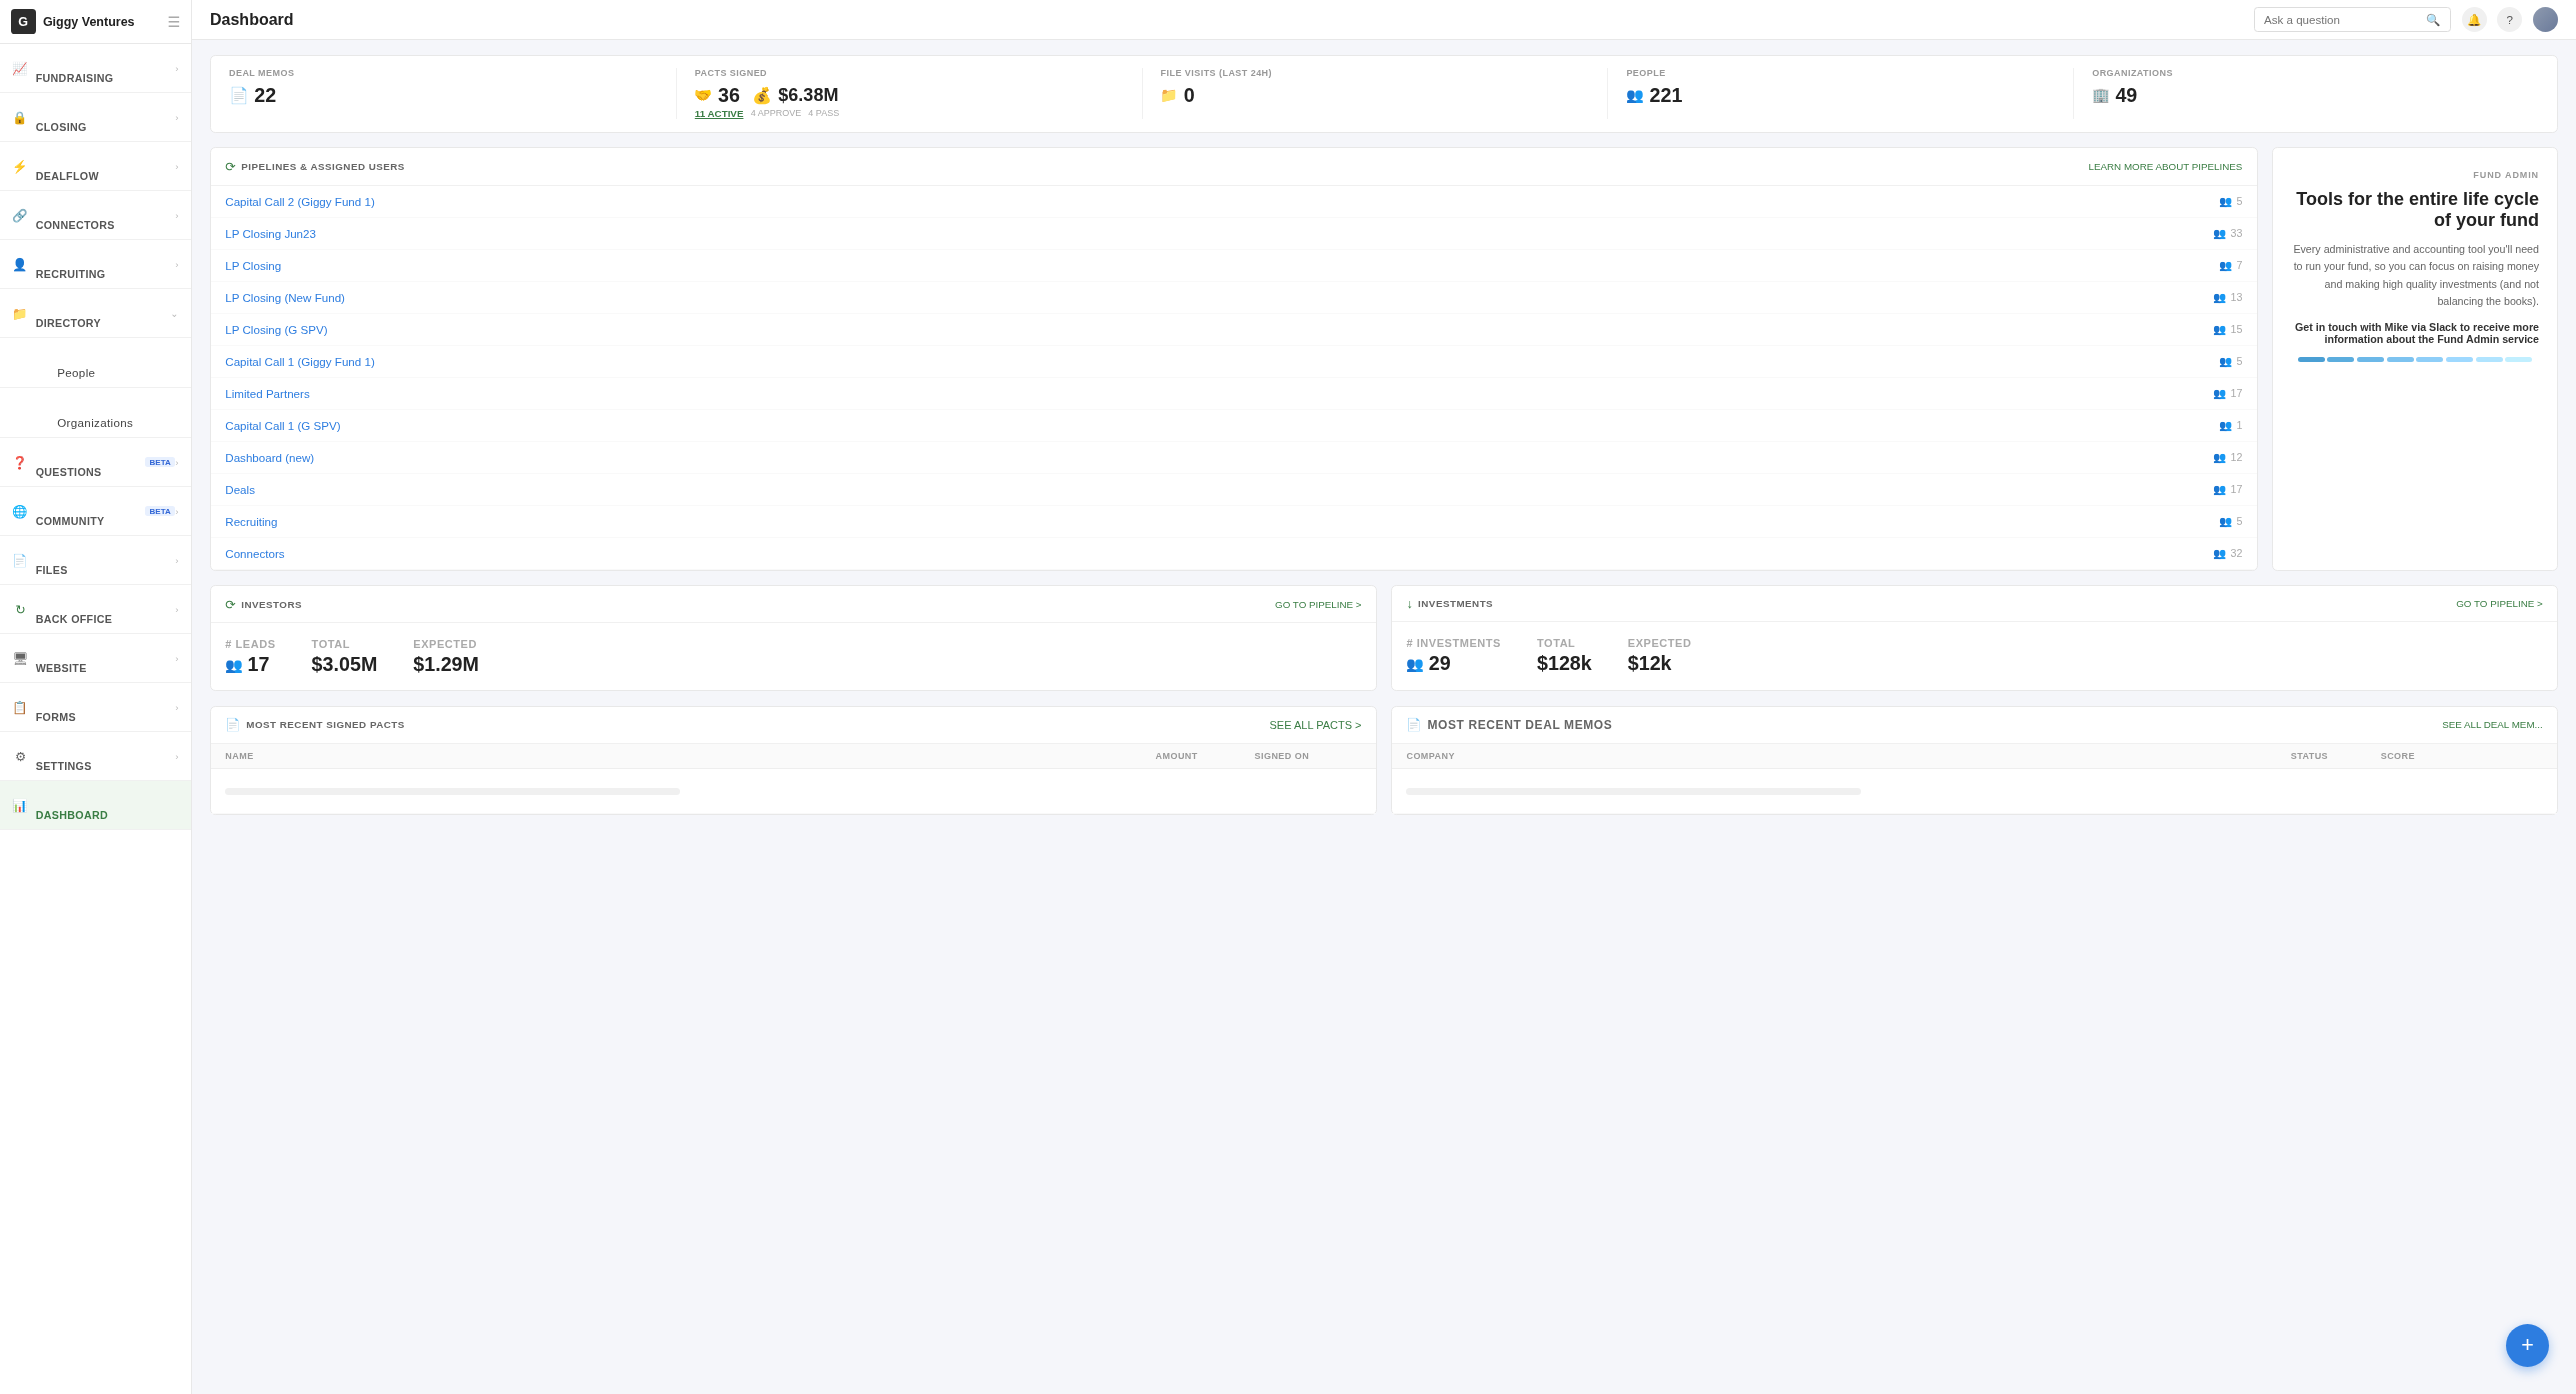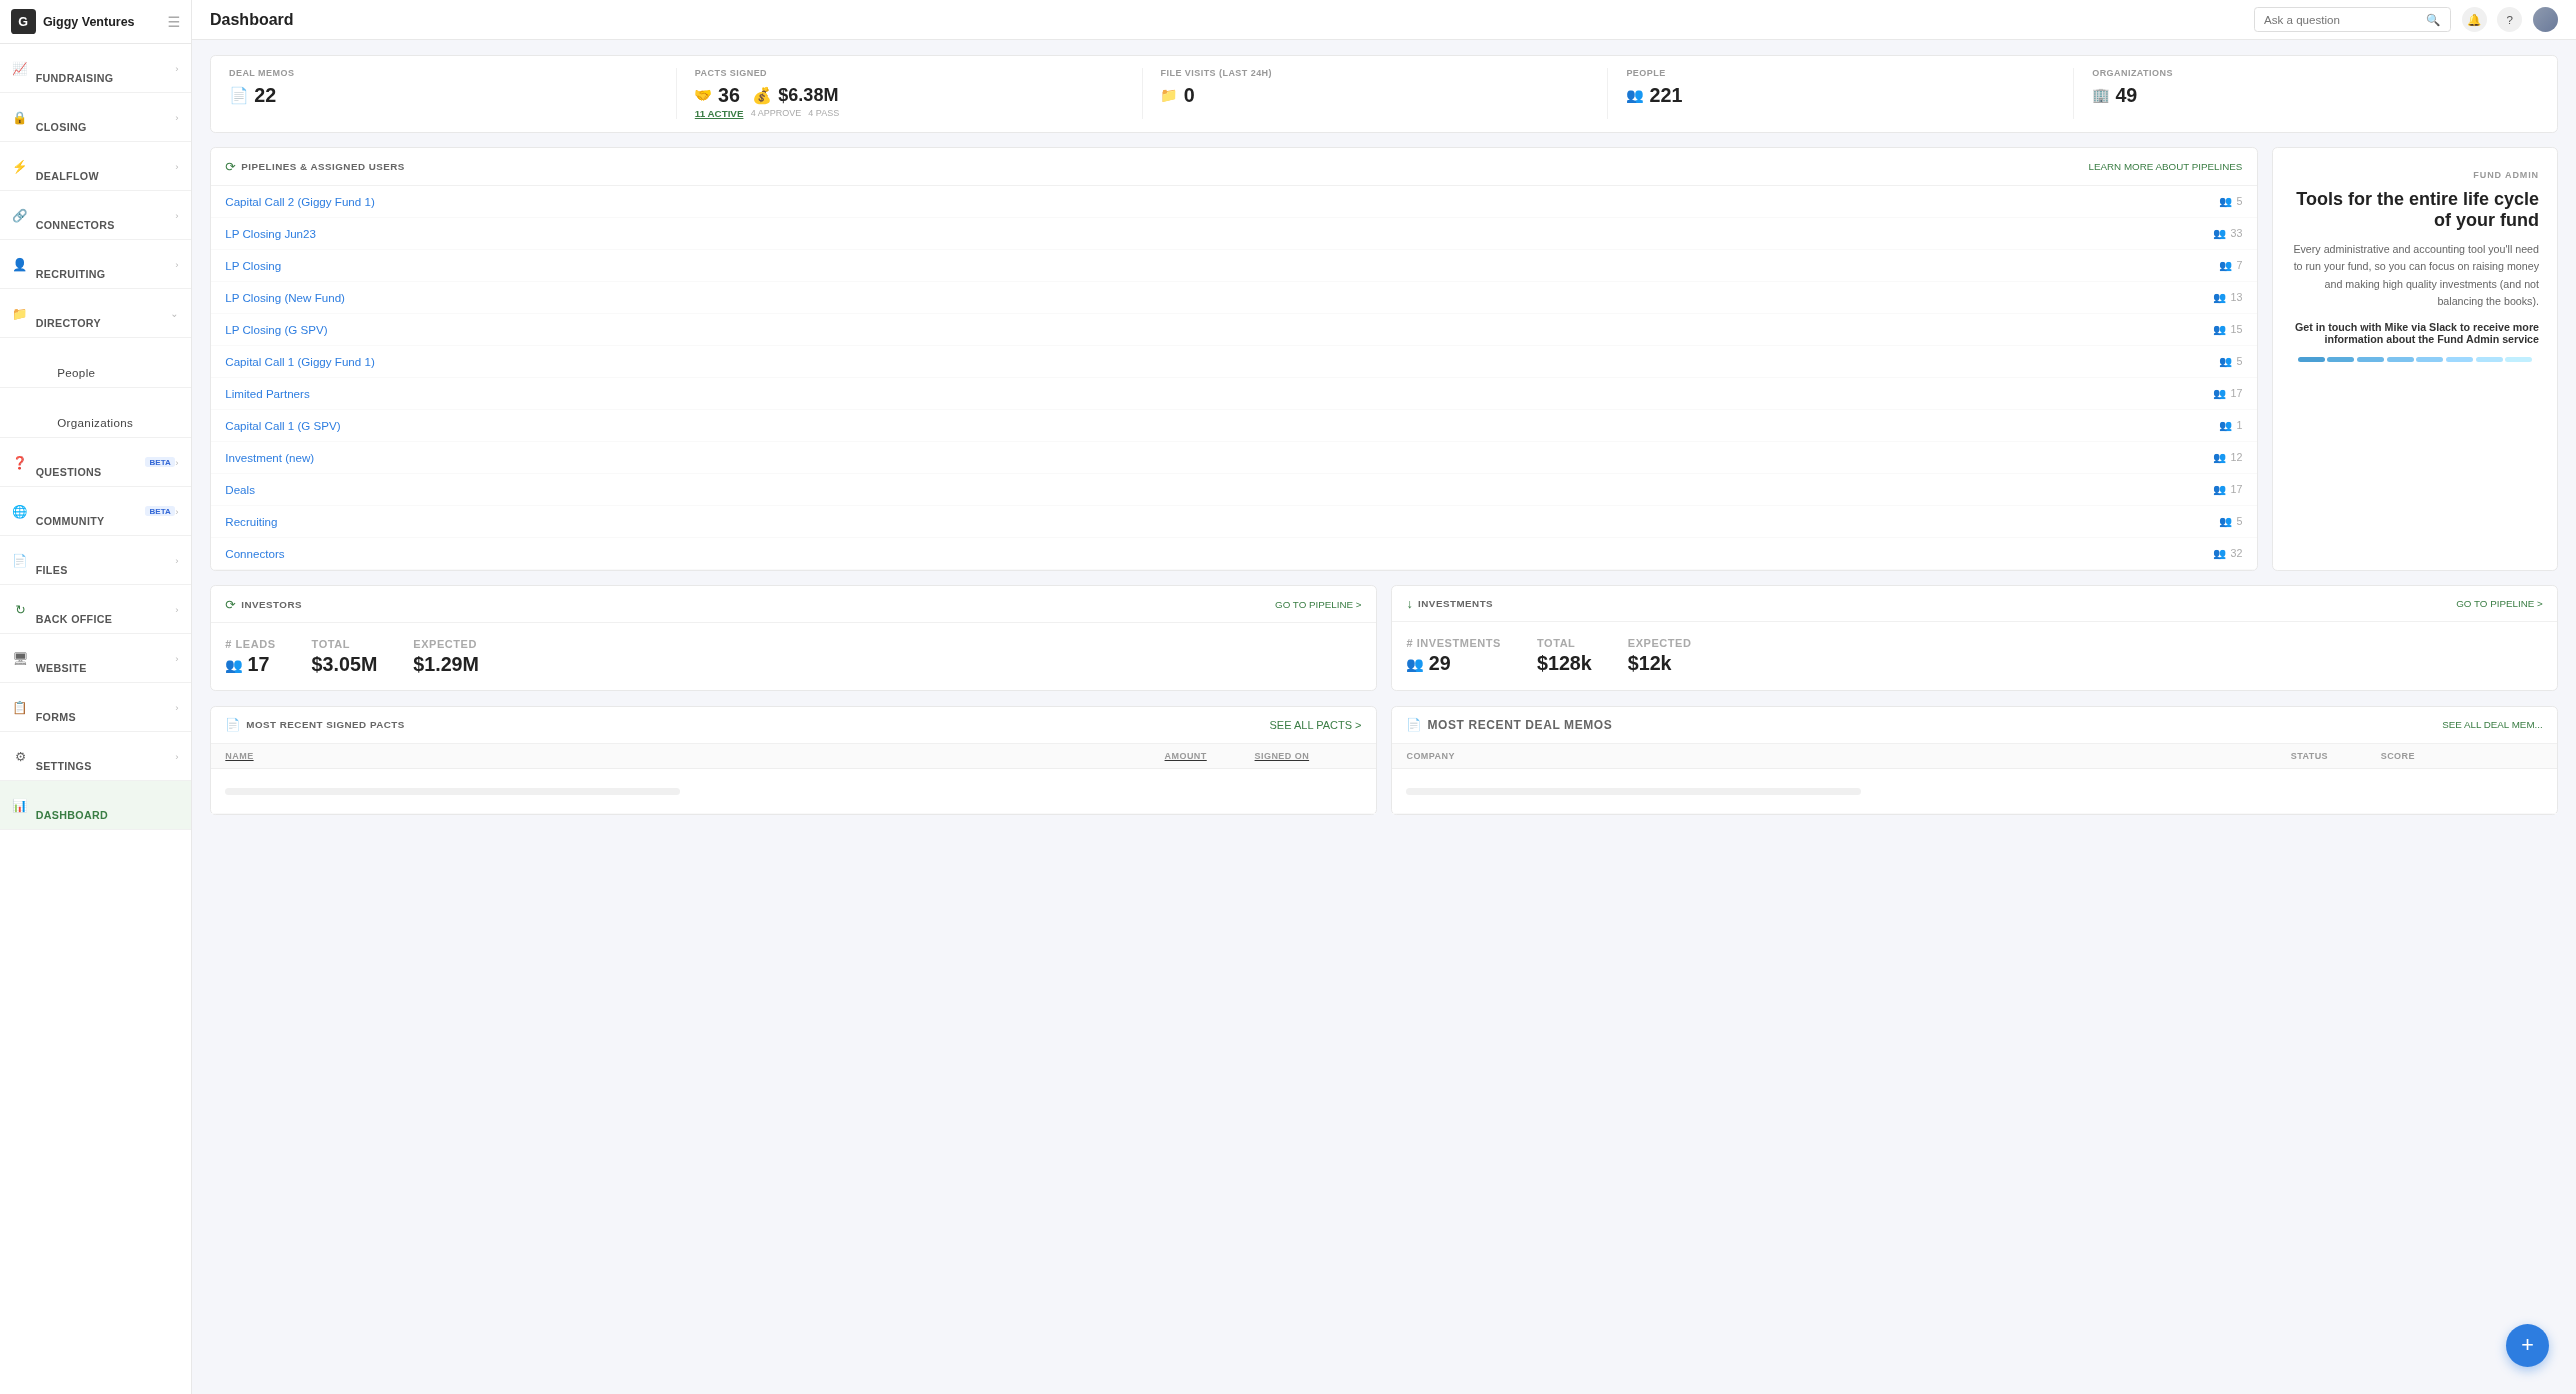--- a/index.html
+++ b/index.html
@@ -169,21 +169,21 @@
     .metrics-row { display: flex; padding: 14.3px; gap: 36px; }
     .metric-block {}
     .metric-label { font-size: 11px; font-weight: 700; color: #aaa; text-transform: uppercase; letter-spacing: 0.05em; margin-bottom: 3.6px; }
     .metric-value { font-size: 19.7px; font-weight: 700; color: #222; display: flex; align-items: center; gap: 4.5px; }
 
     
     .pacts-grid { display: grid; grid-template-columns: 1fr 1fr; gap: 14.3px; }
     .table-card { background: #fff; border: 0.9px solid #e8e8e8; border-radius: 5.4px; }
     .table-header-row { display: flex; align-items: center; padding: 10.7px 14.3px; border-bottom: 0.9px solid #f0f0f0; }
     .col-header { font-size: 9px; font-weight: 700; color: #999; text-transform: uppercase; letter-spacing: 0.05em; }
-    .table-cols-pacts { display: grid; grid-template-columns: 1fr 90px 107px; gap: 0; padding: 7.2px 14.3px; border-bottom: 0.9px solid #f5f5f5; text-decoration: underline; }
+    .table-cols-pacts { display: grid; grid-template-columns: 1fr 90px 107px; gap: 9px; padding: 7.2px 14.3px; border-bottom: 0.9px solid #f5f5f5; }
     .table-cols-memos { display: grid; grid-template-columns: 1fr 90px 90px 72px; gap: 0; padding: 7.2px 14.3px; border-bottom: 0.9px solid #f5f5f5; }
 
     
     .fab {
       position: fixed;
       bottom: 27px;
       right: 27px;
       width: 43px; height: 43px;
       border-radius: 50%;
       background: #2d7de0;
@@ -418,21 +418,21 @@
       </span>
     </div>
             <div class="pipeline-row">
       <span class="pipeline-name">Capital Call 1 (G SPV)</span>
       <span class="pipeline-users">
         <span class="users-icon">👥</span>
         1
       </span>
     </div>
             <div class="pipeline-row">
-      <span class="pipeline-name">Investment (new)</span>
+      <span class="pipeline-name">Dashboard (new)</span>
       <span class="pipeline-users">
         <span class="users-icon">👥</span>
         12
       </span>
     </div>
             <div class="pipeline-row">
       <span class="pipeline-name">Deals</span>
       <span class="pipeline-users">
         <span class="users-icon">👥</span>
         17

